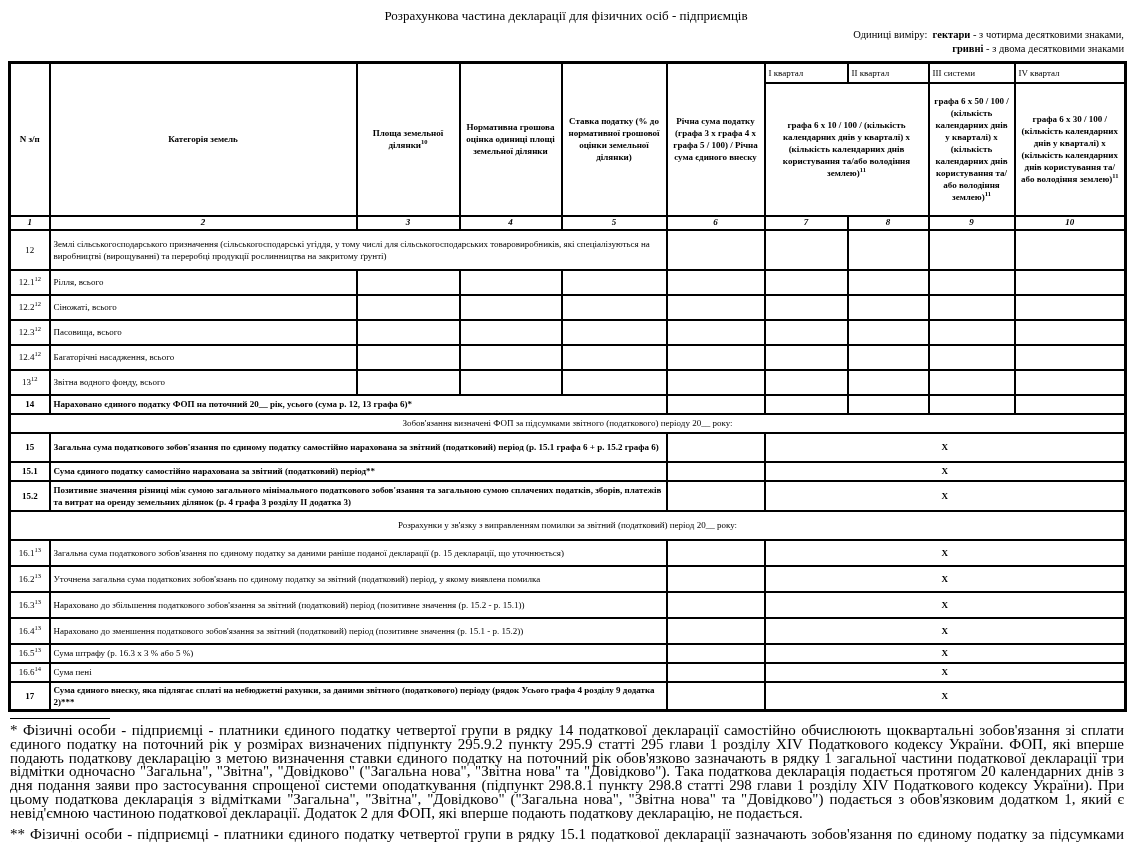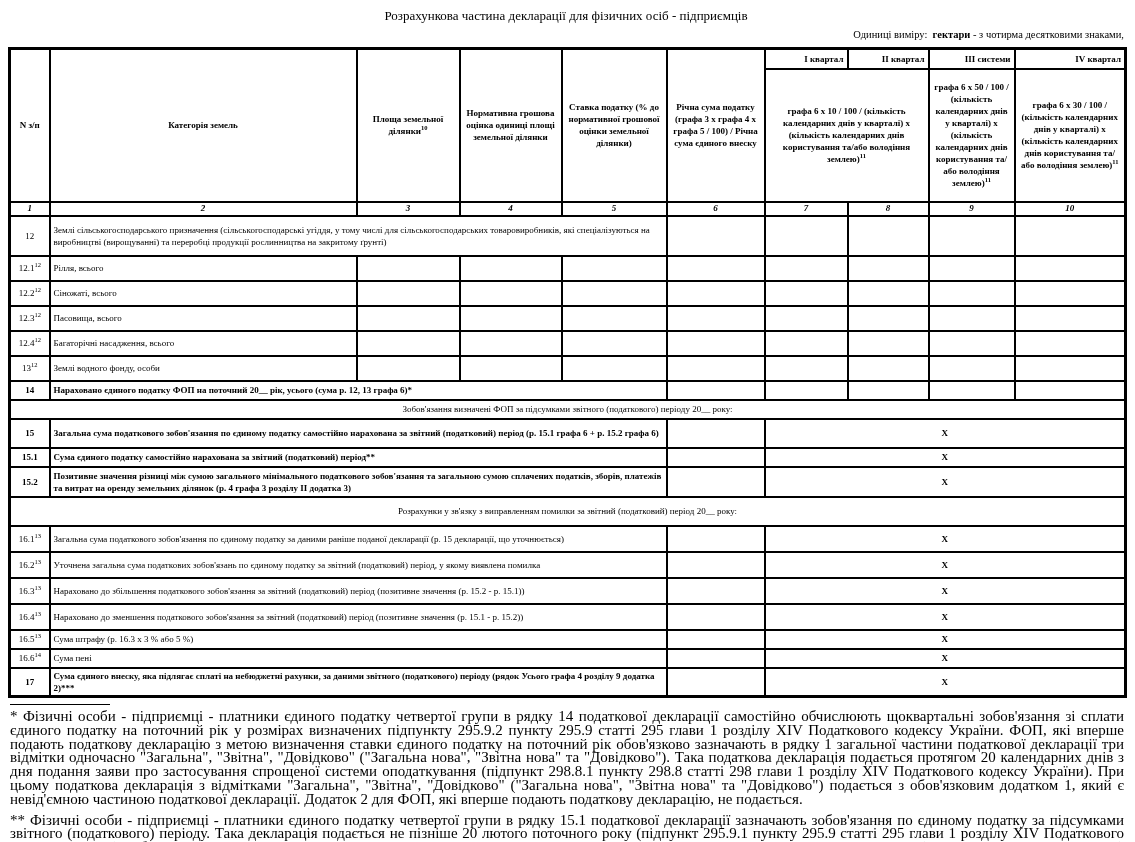--- a/index.html
+++ b/index.html
@@ -35,21 +35,21 @@
   }
   table.calc th, table.calc td {
     border: 2px solid #000;
     font-size: 9px;
     line-height: 12px;
     overflow: hidden;
     padding: 1px 3px;
     vertical-align: middle;
   }
   th.hcell { font-weight: bold; text-align: center; }
-  th.qcell { font-weight: bold; text-align: right; font-size: 9.5px; border-radius: 8px; }
+  th.qcell { font-weight: normal; text-align: left; font-size: 9.5px; border-radius: 8px; }
   th.fcell { font-weight: bold; text-align: center; vertical-align: top; padding-top: 3px; }
   tr.colnums td { font-weight: bold; font-style: italic; text-align: center; padding: 0 2px; line-height: 11px; }
   td.num { text-align: center; }
   td.label { text-align: left; padding: 1px 5px; }
   tr.bold td { font-weight: bold; }
   td.section { font-weight: normal; text-align: center; }
   td.xcell { font-weight: bold; text-align: center; font-size: 10px; }
   sup { font-size: 6.5px; line-height: 0; }
 
   .footnotes { margin-top: 6px; padding-left: 2px; }
@@ -63,20 +63,21 @@
 </style>
 </head>
 <body>
 
 <div class="page">
 
   <div class="doc-title">Розрахункова частина декларації для фізичних осіб - підприємців</div>
 
   <div class="units">
     <div><span>Одиниці виміру:</span>&nbsp; <b>гектари</b><span> - з чотирма десятковими знаками,</span></div>
+    <div><b>гривні</b><span> - з двома десятковими знаками</span></div>
   </div>
 
   <table class="calc">
     <colgroup>
       <col style="width:40px">
         <col style="width:307px">
         <col style="width:103px">
         <col style="width:102px">
         <col style="width:105px">
         <col style="width:98px">
@@ -169,21 +170,21 @@
         <td class="vc"></td>
         <td class="vc"></td>
         <td class="vc"></td>
         <td class="vc"></td>
         <td class="vc"></td>
         <td class="vc"></td>
         <td class="vc"></td>
       </tr>
       <tr style="height:25px">
         <td class="num"><span>13</span><sup>12</sup></td>
-        <td class="label">Землі водного фонду, особи</td>
+        <td class="label">Звітна водного фонду, всього</td>
         <td class="vc"></td>
         <td class="vc"></td>
         <td class="vc"></td>
         <td class="vc"></td>
         <td class="vc"></td>
         <td class="vc"></td>
         <td class="vc"></td>
         <td class="vc"></td>
       </tr>
       <tr class="bold" style="height:19px">

